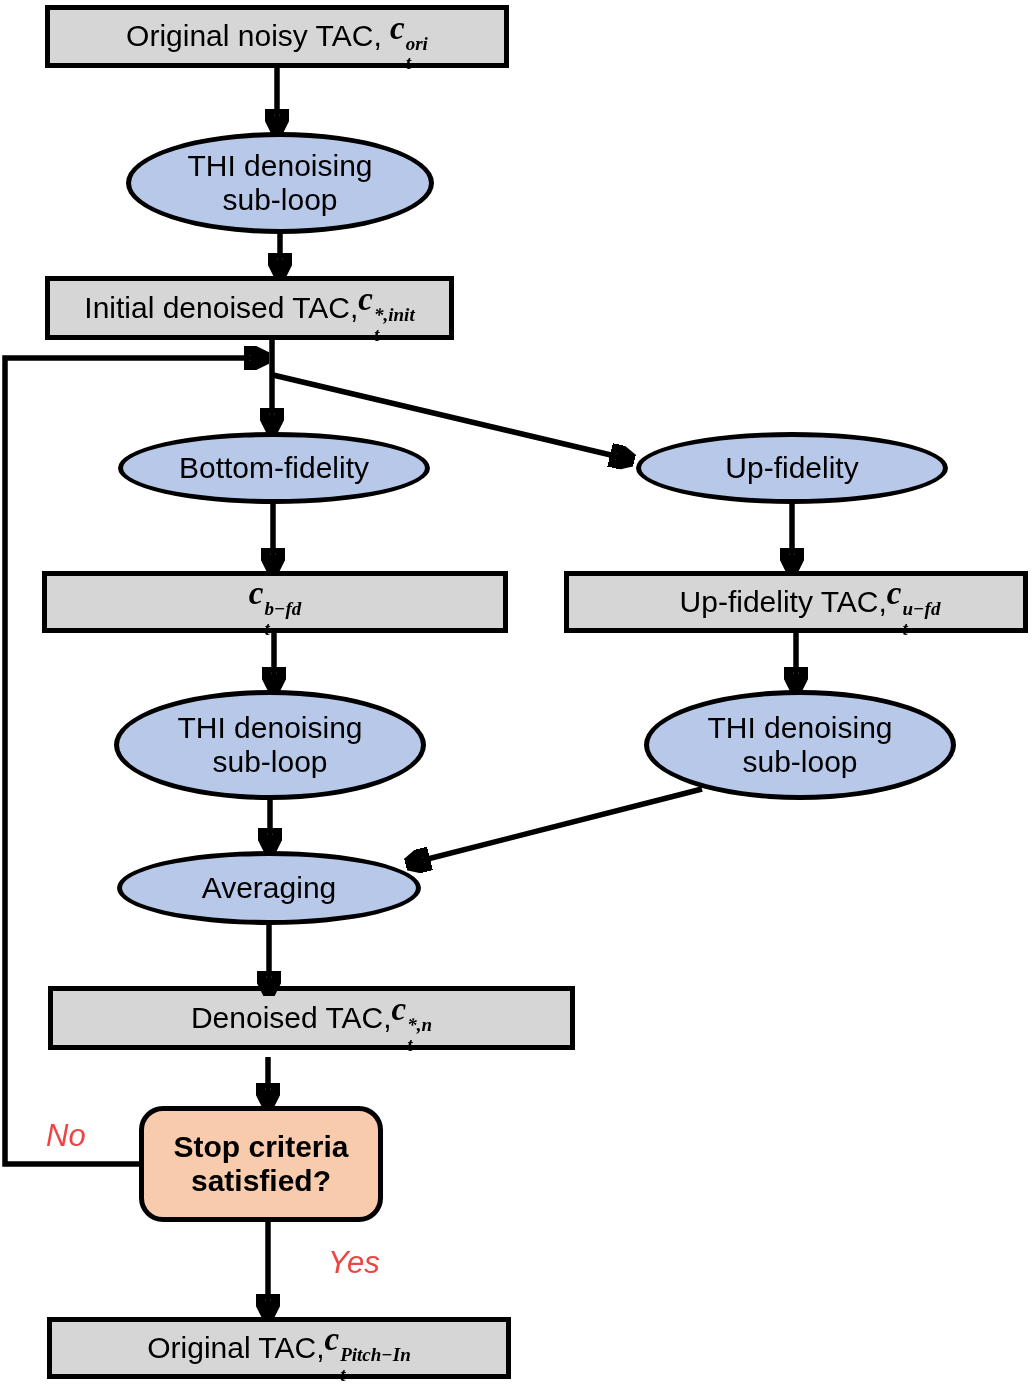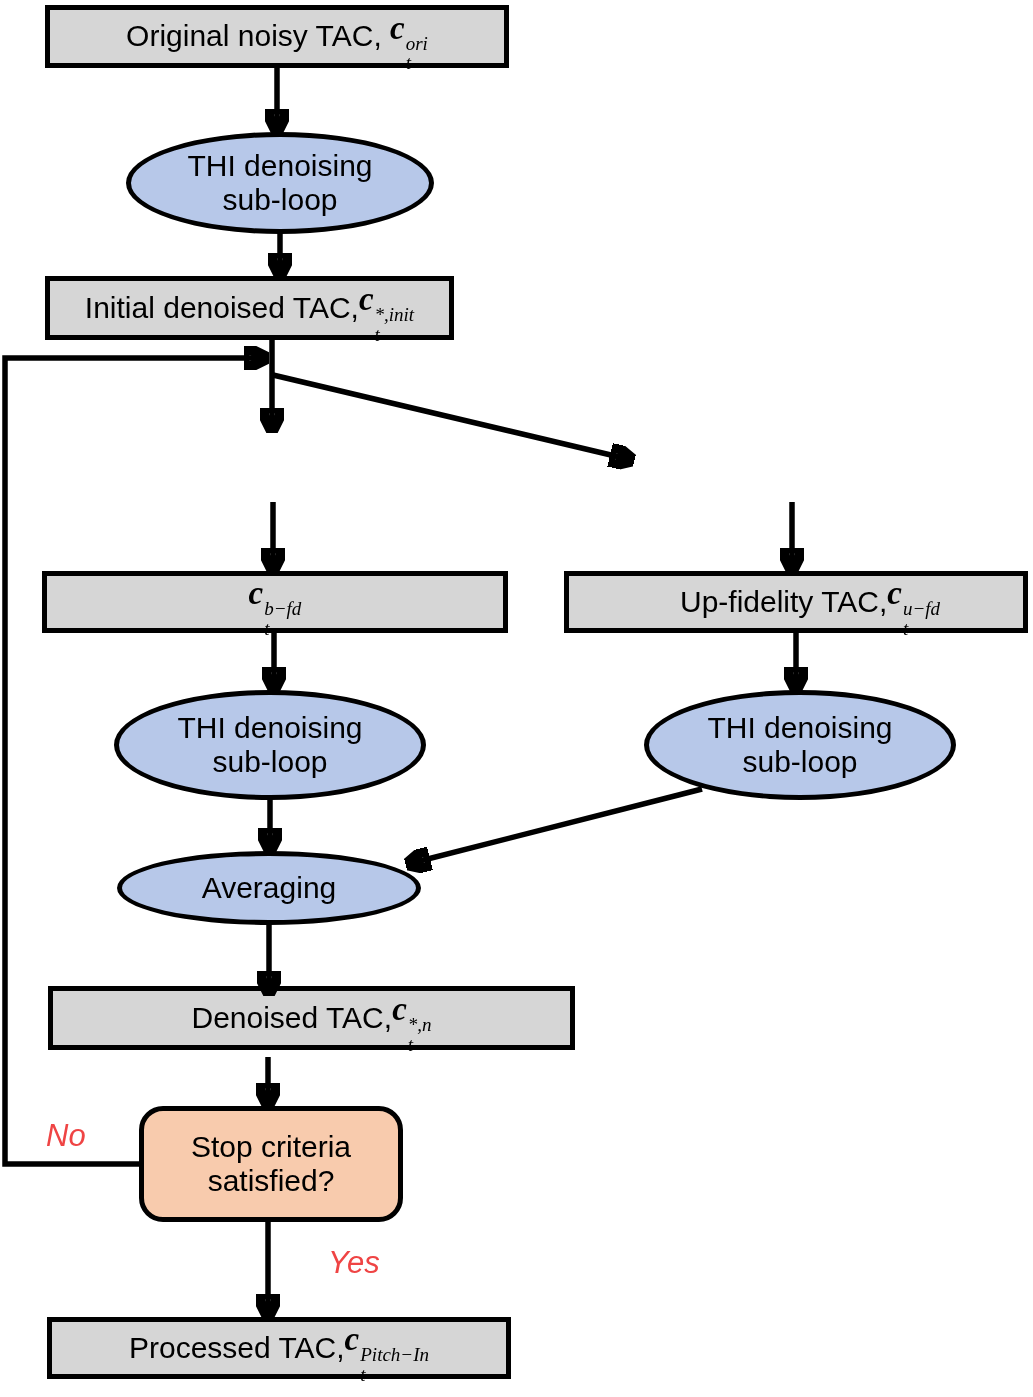--- a/index.html
+++ b/index.html
@@ -18,21 +18,21 @@
     text-align:center;color:#000000;font-size:30px;line-height:1.15;
   }
   .box{background:#d6d6d6;border:5px solid #000000;align-items:center;}
   .ellipse{background:#b7c8e9;border:5px solid #000000;border-radius:50%;}
   .decision{background:#f8cbad;border:5px solid #000000;border-radius:24px;padding:0 14px;}
   .lbl{white-space:pre-wrap;}
   .math{display:inline-flex;align-items:baseline;font-family:"Liberation Serif", serif;}
   .math .sym{font-style:italic;font-weight:bold;font-size:33px;line-height:1;}
   .ss{
     display:inline-block;vertical-align:-11px;position:relative;top:11px;
-    font-size:19px;line-height:1.02;text-align:left;font-style:italic;font-weight:normal;
+    font-size:19px;line-height:1.02;text-align:left;font-style:italic;font-weight:bold;
     margin-left:1px;
   }
   .ss .sup,.ss .sub{display:block;}
   .edge-label{
     position:absolute;z-index:3;font-style:italic;font-size:31px;color:#ef4444;
   }
 </style>
 </head>
 <body>
 
@@ -79,21 +79,27 @@
     <span class="lbl">Initial denoised TAC,</span>
       <span class="math">
         <span class="sym">c</span>
         <span class="ss">
           <span class="sup">*,init</span>
           <span class="sub">t</span>
         </span>
       </span>
   </div>
 
+  <div class="node ellipse" style="left:118px;top:432px;width:312px;height:72px;">
+    <span class="lbl">Bottom-fidelity</span>
+  </div>
 
+  <div class="node ellipse" style="left:636px;top:432px;width:312px;height:72px;">
+    <span class="lbl">Up-fidelity</span>
+  </div>
 
   <div class="node box" style="left:42px;top:571px;width:466px;height:62px;">
       <span class="math">
         <span class="sym">c</span>
         <span class="ss">
           <span class="sup">b−fd</span>
           <span class="sub">t</span>
         </span>
       </span>
   </div>
@@ -125,26 +131,26 @@
     <span class="lbl">Denoised TAC,</span>
       <span class="math">
         <span class="sym">c</span>
         <span class="ss">
           <span class="sup">*,n</span>
           <span class="sub">t</span>
         </span>
       </span>
   </div>
 
-  <div class="node decision" style="left:139px;top:1106px;width:264px;height:116px;">
+  <div class="node decision" style="left:139px;top:1106px;width:244px;height:116px;font-weight:bold;">
     <span class="lbl" style="width:200px;">Stop criteria satisfied?</span>
   </div>
 
   <div class="node box" style="left:47px;top:1317px;width:464px;height:62px;">
-    <span class="lbl">Processed TAC,</span>
+    <span class="lbl">Original TAC,</span>
       <span class="math">
         <span class="sym">c</span>
         <span class="ss">
           <span class="sup">Pitch−In</span>
           <span class="sub">t</span>
         </span>
       </span>
   </div>
 
   <span class="edge-label" style="left:46px;top:1118px;">No</span>

